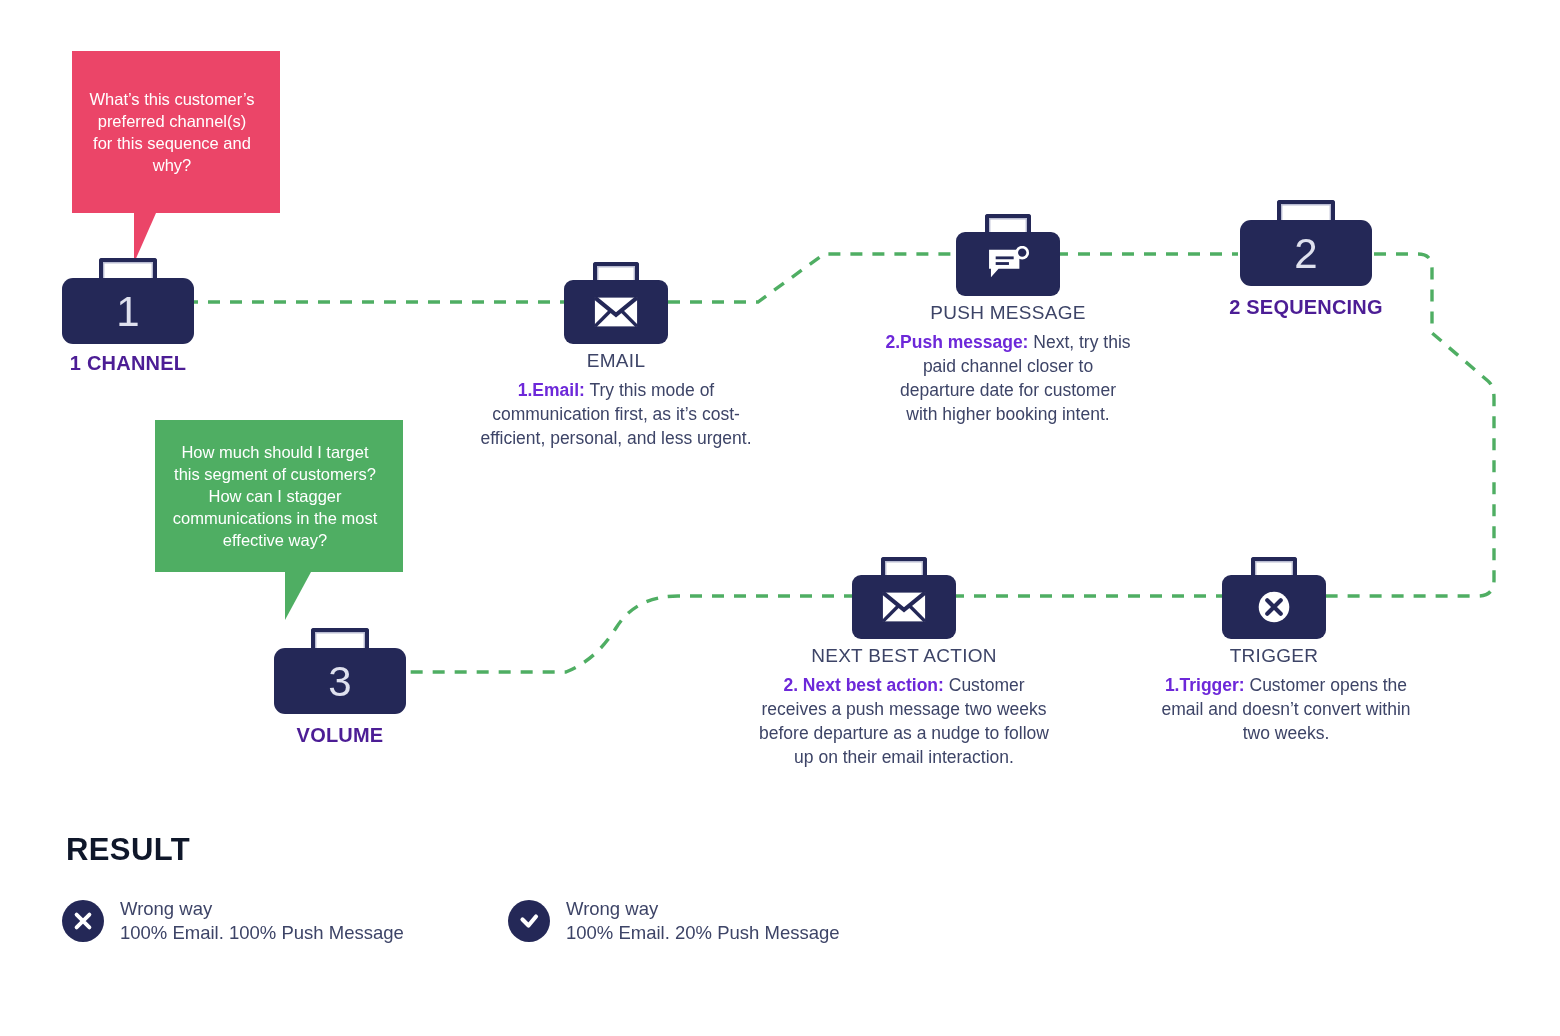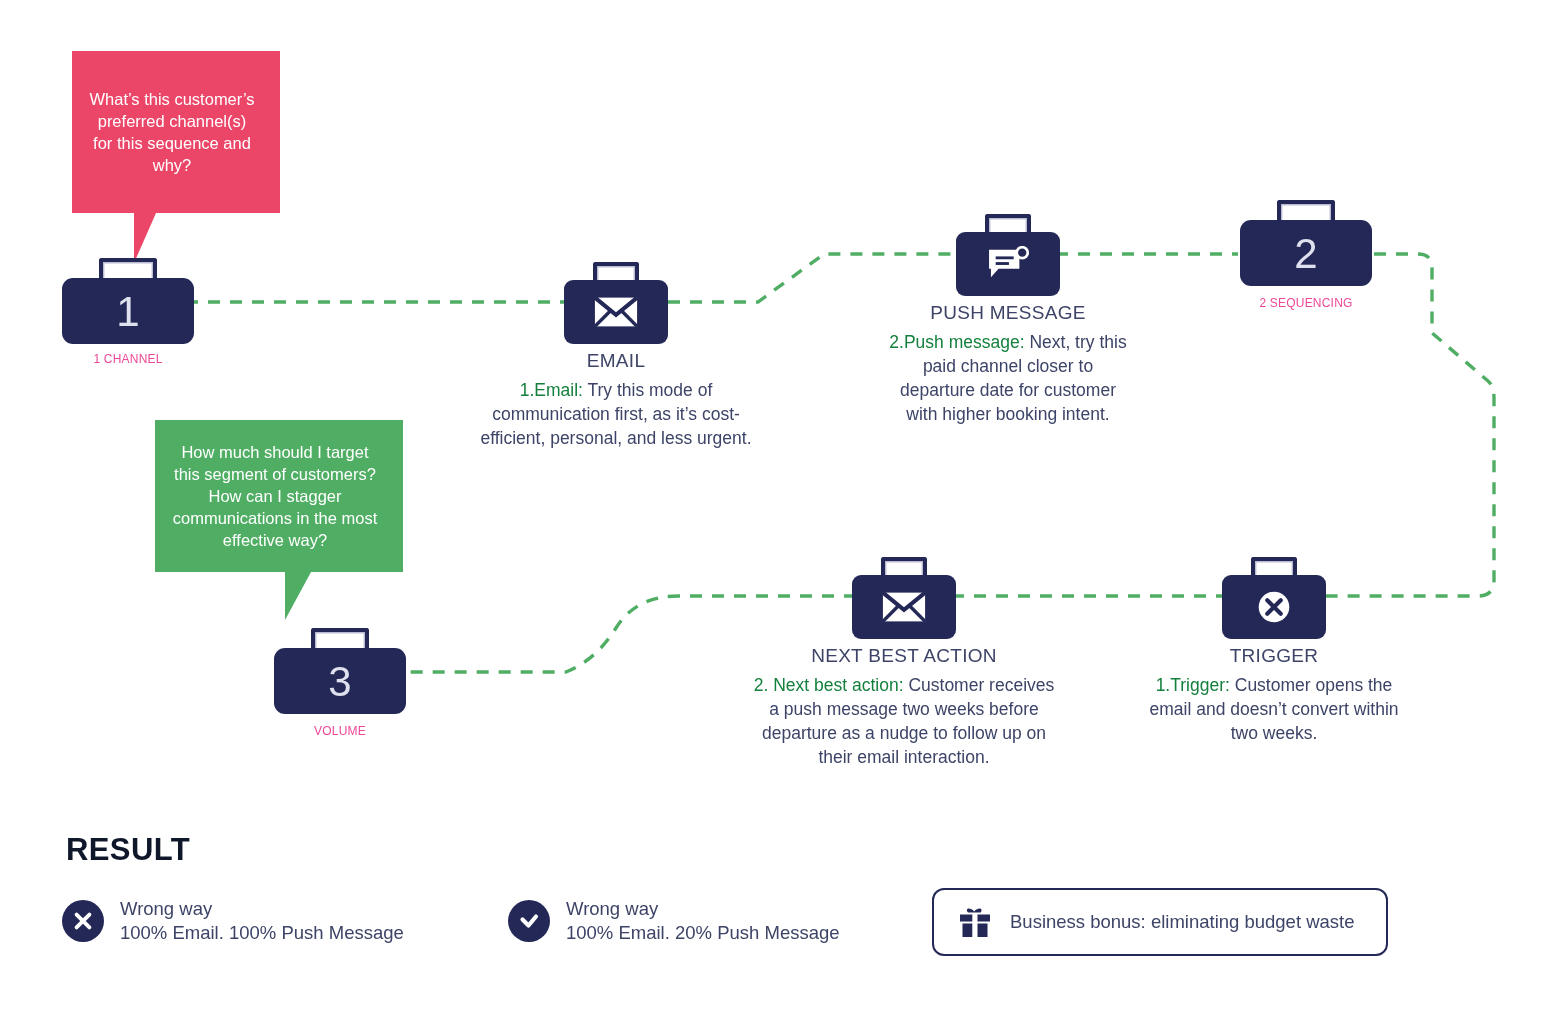--- a/index.html
+++ b/index.html
@@ -104,40 +104,40 @@
   .glyph { width: 46px; height: 36px; display: block; }
 
   .node-label {
     position: absolute;
     left: 50%;
     transform: translateX(-50%);
     white-space: nowrap;
     text-align: center;
   }
   .label-pink {
-    color: #ec4899;
-    font-weight: normal;
-    font-size: 12px;
+    color: #4c1d95;
+    font-weight: bold;
+    font-size: 20px;
     letter-spacing: .2px;
   }
   .label-navy {
     color: #3d4467;
     font-size: 19px;
     letter-spacing: .3px;
   }
   .node-desc {
     position: absolute;
     left: 50%;
     transform: translateX(-50%);
     text-align: center;
     color: #3d4467;
     font-size: 17.5px;
     line-height: 1.38;
   }
-  .node-desc b { color: #15803d; font-weight: normal; }
+  .node-desc b { color: #6d28d9; font-weight: bold; }
 
   
   #result-title {
     position: absolute;
     left: 66px; top: 832px;
     color: #0f172a;
     font-size: 31px;
     font-weight: bold;
     letter-spacing: .4px;
   }
@@ -291,21 +291,21 @@
     <div class="case">
       <div class="case-handle"></div>
       <div class="case-body">
         <svg class="glyph" viewBox="0 0 40 40">
           <circle cx="20" cy="20" r="17" fill="#ffffff"></circle>
           <path d="M12.5 12.5 L27.5 27.5 M27.5 12.5 L12.5 27.5" stroke="#242857" stroke-width="4.6" stroke-linecap="round"></path>
         </svg>
       </div>
     </div>
     <div class="node-label label-navy" style="top:88px;">TRIGGER</div>
-    <div class="node-desc" style="top:116px; width:250px;">
+    <div class="node-desc" style="top:116px; width:250px;margin-left:12px;">
       <b>1.Trigger:</b><span> Customer opens the email and doesn’t convert within two weeks.</span>
     </div>
   </div>
 
   <div id="result-title">RESULT</div>
 
   <div class="result-item" style="left:62px; top:897px;">
     <span class="result-badge">
       <svg width="22" height="22" viewBox="0 0 24 24">
         <path d="M5 5 L19 19 M19 5 L5 19" stroke="#ffffff" stroke-width="4.2" stroke-linecap="round"></path>
@@ -322,23 +322,14 @@
       <svg width="24" height="24" viewBox="0 0 24 24">
         <path d="M5.5 10.5 L11.5 16.5 L19 7.5" fill="none" stroke="#ffffff" stroke-width="4.2" stroke-linecap="round" stroke-linejoin="round"></path>
       </svg>
     </span>
     <span class="result-lines">
       <span>Wrong way</span>
       <span>100% Email. 20% Push Message</span>
     </span>
   </div>
 
-  <div id="bonus-box">
-    <svg width="38" height="38" viewBox="0 0 38 38">
-      <path d="M12 9.5 C8.5 5.5 14 3.5 18.2 8.5 C22.4 3.5 28 5.5 24.5 9.5 Z" fill="#242857"></path>
-      <rect x="4" y="11.5" width="30" height="7" fill="#242857"></rect>
-      <rect x="6.5" y="20.5" width="25" height="13.5" fill="#242857"></rect>
-      <rect x="16.3" y="10" width="5.2" height="25" fill="#ffffff"></rect>
-    </svg>
-    <span id="bonus-text">Business bonus: eliminating budget waste</span>
-  </div>
 
 </div>
 
 </body></html>

